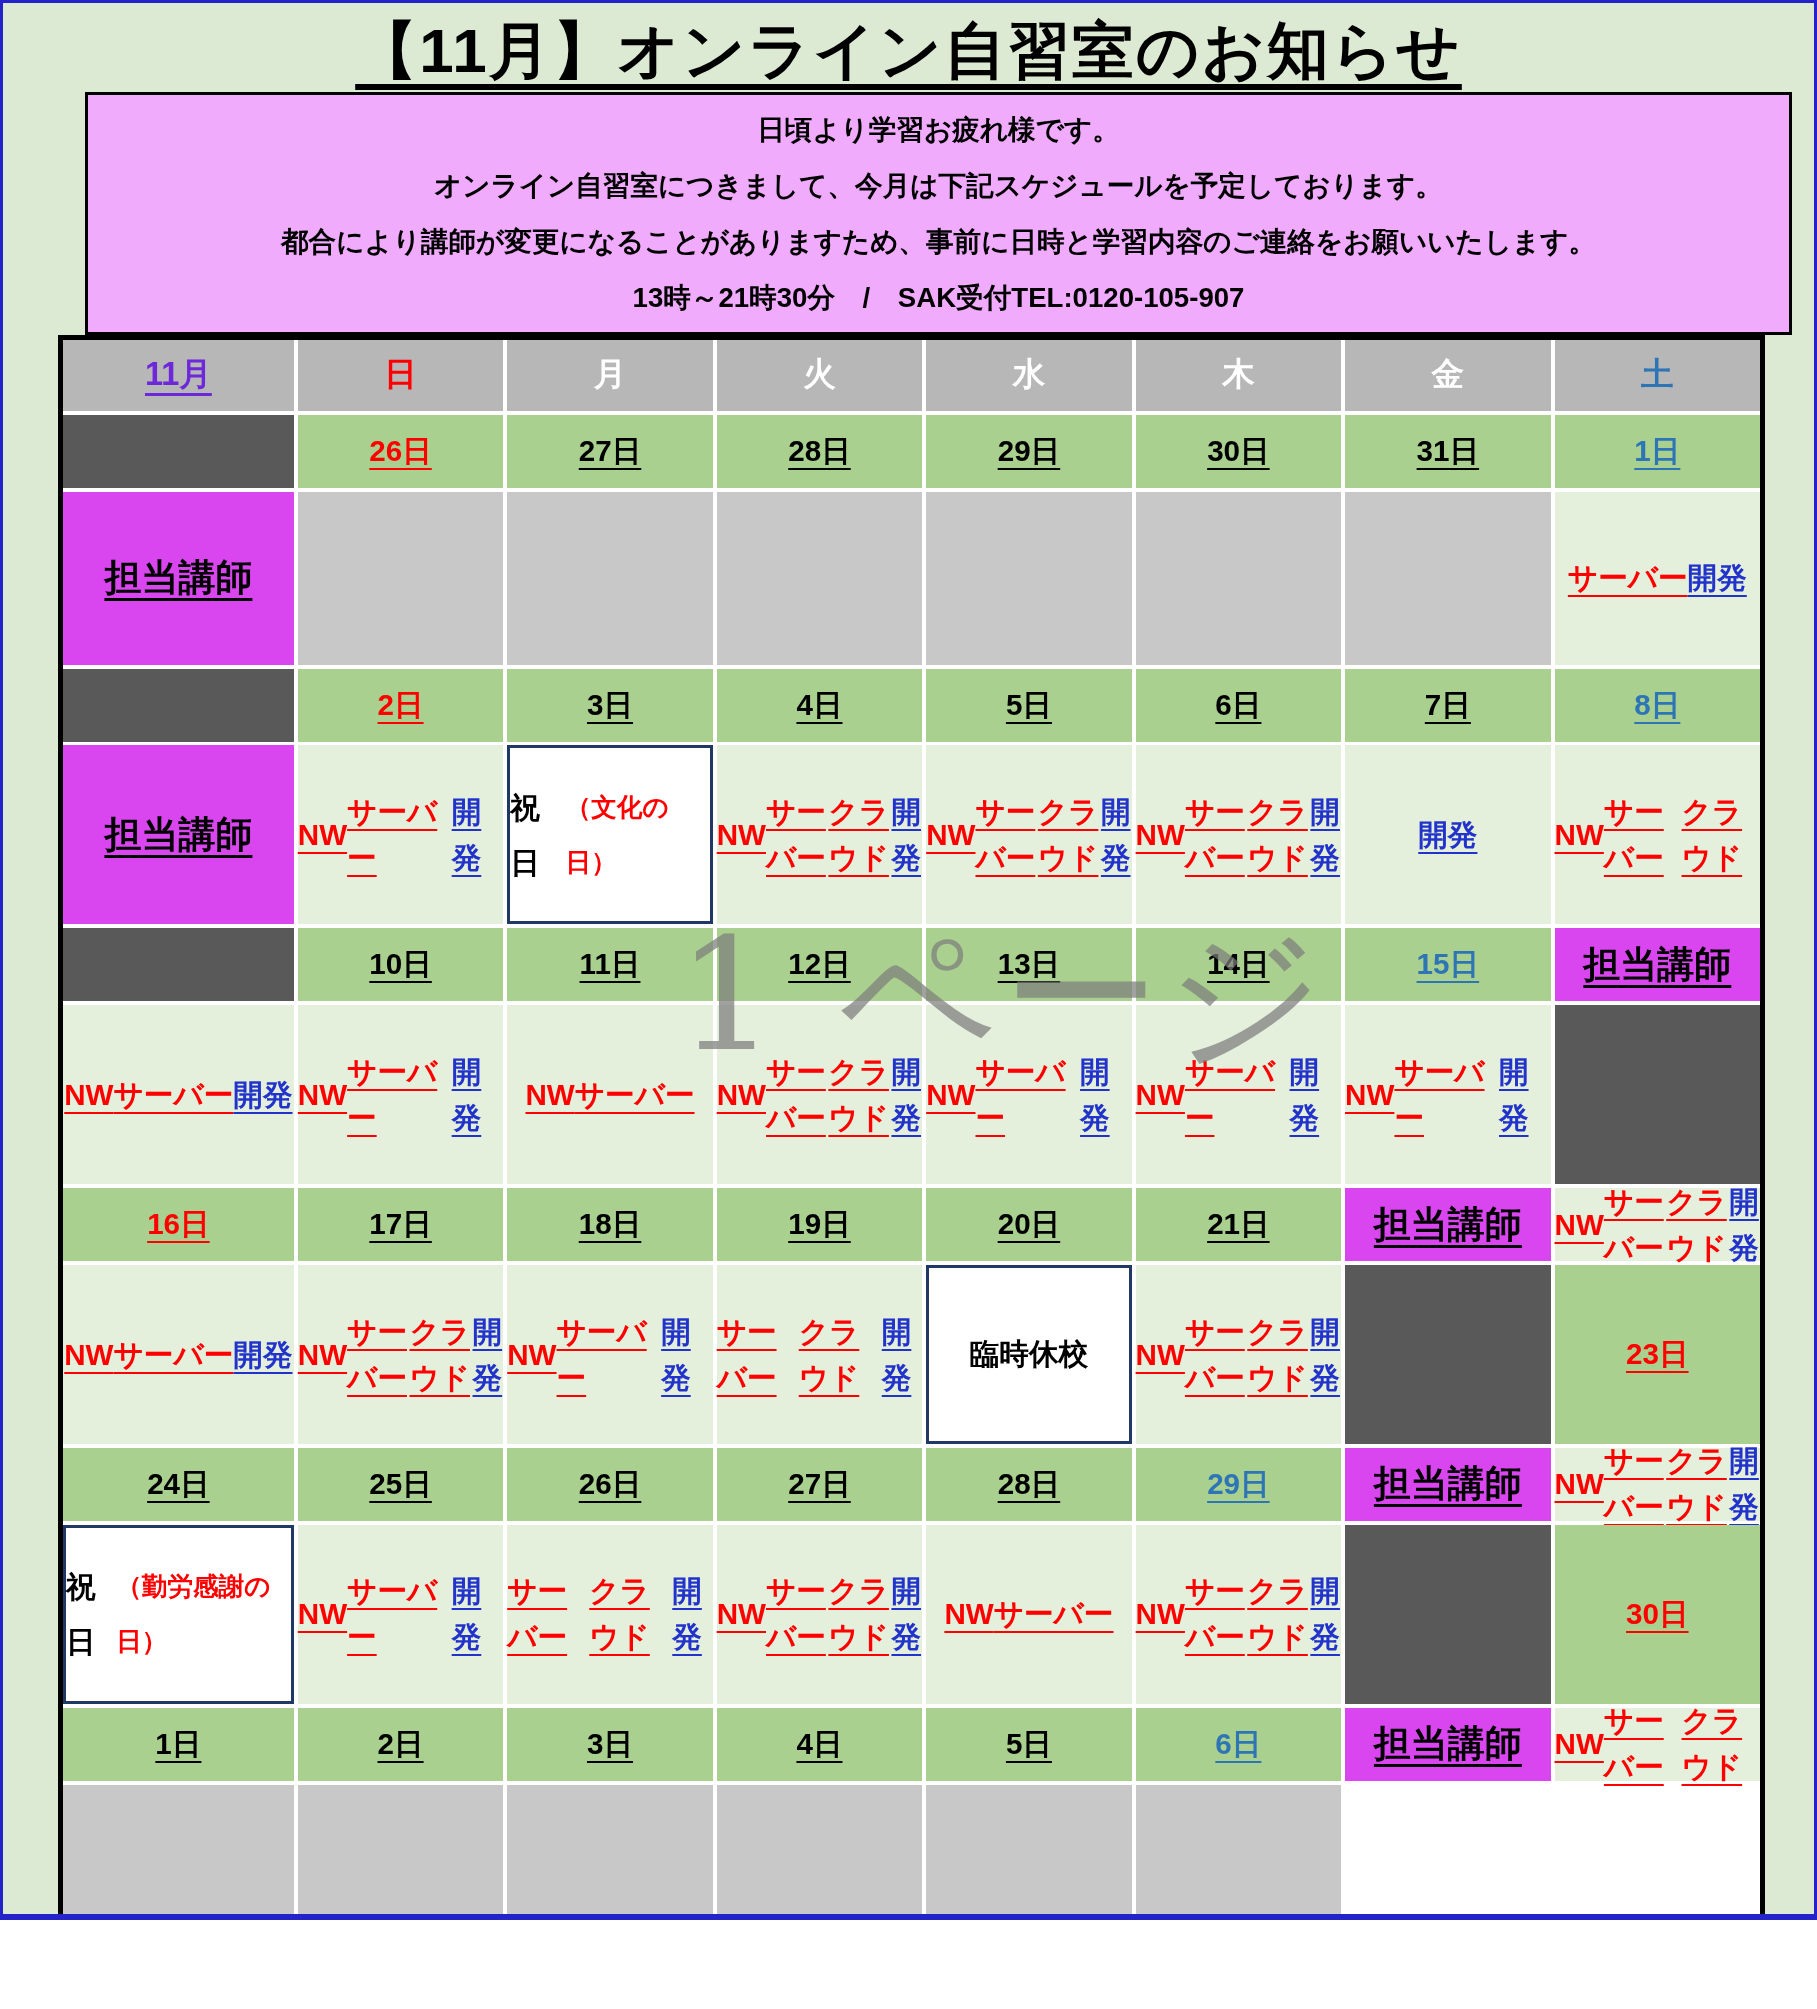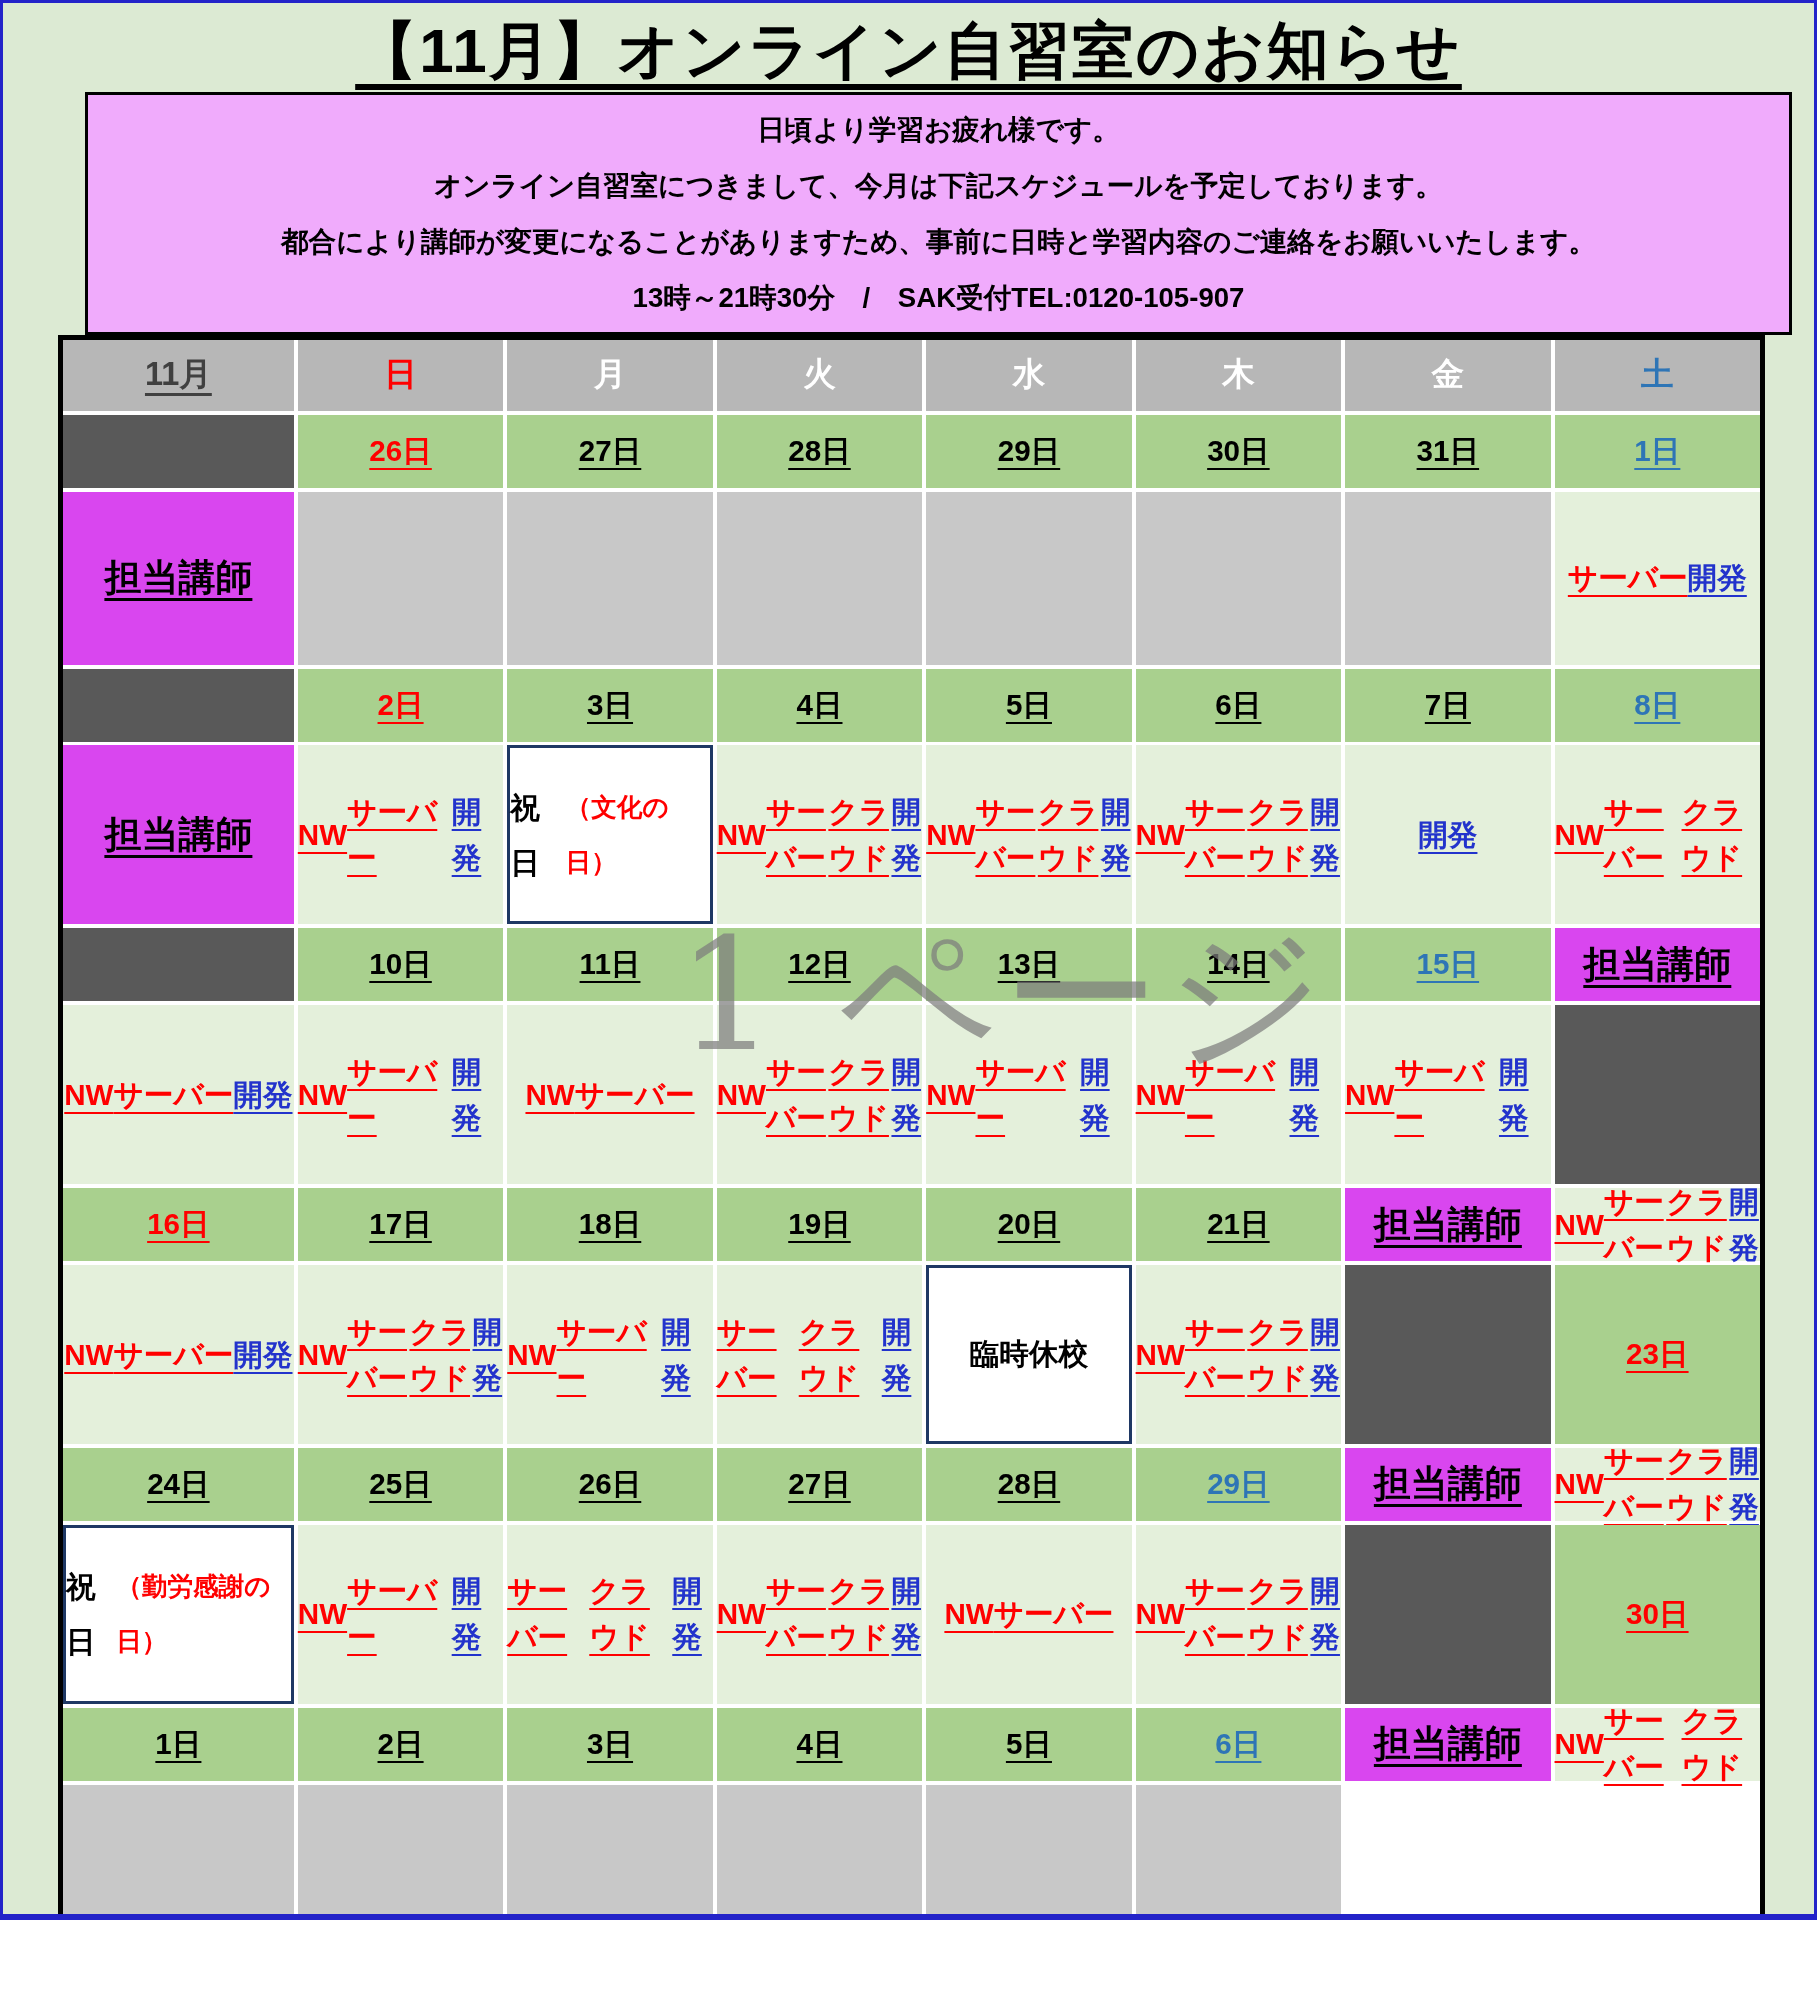--- a/index.html
+++ b/index.html
@@ -44,21 +44,21 @@
     gap: 3.9px;
     grid-template-columns: 231px repeat(7, 1fr);
     grid-template-rows: 71px 73px 173px 73px 179px 73px 179px 73px 179px 73px 179px 73px 187px;
   }
   .cell { display: flex; align-items: center; justify-content: center; }
 
   .hdr { background: #B7B7B7; font-size: 32.5px; }
   .h-wd  { color: #FFFFFF; }
   .h-sun { color: #FF0000; }
   .h-sat { color: #2E75B6; }
-  .month-cell { color: #404040; text-decoration: underline; text-underline-offset: 7.9px; }
+  .month-cell { color: #6d28d9; text-decoration: underline; text-underline-offset: 7.9px; }
 
   .spacer-dark { background: #595959; }
   .date { background: #A9D08E; font-size: 29.6px; text-decoration: underline; text-underline-offset: 6.9px; text-decoration-thickness: 2px; }
   .d-sun { color: #FF0000; }
   .d-wd  { color: #000000; }
   .d-sat { color: #2E75B6; }
 
   .instructor {
     background: #d946ef; color: #000;
     font-size: 37px; text-decoration: underline;

